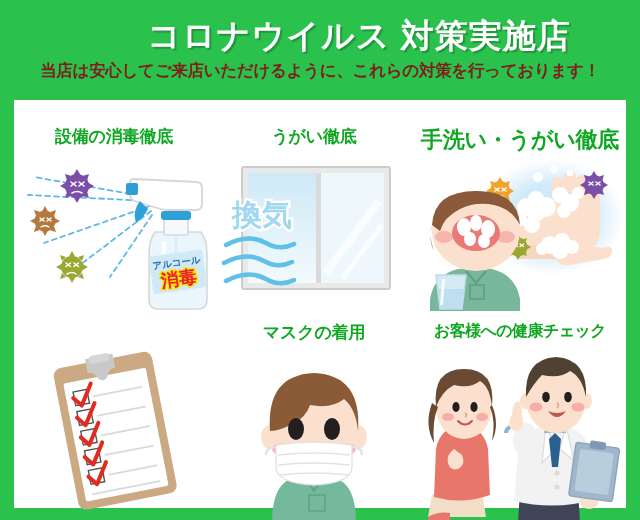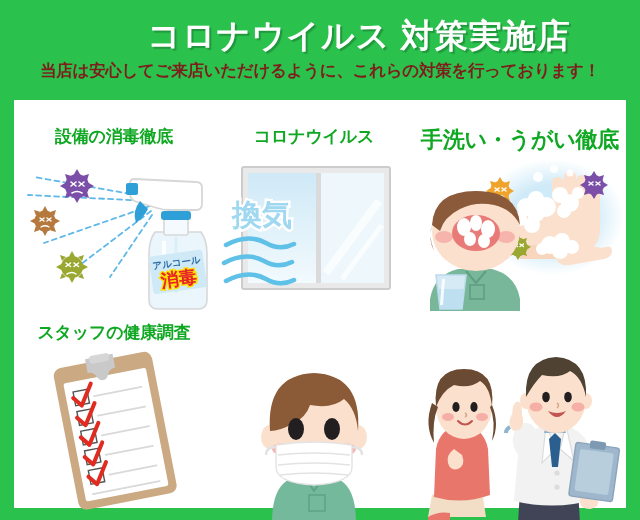--- a/index.html
+++ b/index.html
@@ -201,21 +201,21 @@
                 <rect x="137" y="104" width="54" height="38" rx="3" fill="#cfe9f7"></rect>
                 <text x="164" y="117" text-anchor="middle" font-family="'Liberation Sans',sans-serif" font-size="9.5" font-weight="bold" fill="#2f6fa8">アルコール</text>
                 <text x="164" y="136" text-anchor="middle" font-family="'Liberation Sans',sans-serif" font-size="18" font-weight="bold" fill="#e8232a" stroke="#ffe000" stroke-width="2.6" paint-order="stroke">消毒</text>
               </g>
             </g>
           </svg>
         </div>
       </div>
 
       <div class="cell cell-1">
-        <div class="cell-heading">コロナウイルス</div>
+        <div class="cell-heading">うがい徹底</div>
         <div class="art">
           <svg viewBox="0 0 200 162" xmlns="http://www.w3.org/2000/svg">
 
             <rect x="28" y="18" width="148" height="122" rx="2" fill="#e9e9e9" stroke="#cccccc" stroke-width="2"></rect>
 
             <rect x="34" y="24" width="68" height="110" fill="#d3ebf7"></rect>
             <linearGradient id="gl" x1="0" y1="0" x2="0" y2="1">
               <stop offset="0%" stop-color="#cfe9f7"></stop>
                 <stop offset="100%" stop-color="#f2fafd"></stop>
             </linearGradient>
@@ -365,21 +365,20 @@
 
               <path d="M22 126 l30 0 l-4 34 l-22 0 z" fill="#d6eaf5" stroke="#bcdced" stroke-width="1.6"></path>
               <path d="M24 140 l26 0 l-3 20 l-20 0 z" fill="#bddff0"></path>
               <path d="M28 130 l3 0 l-2 26 l-3 0 z" fill="#ffffff" opacity="0.85"></path>
             </g>
           </svg>
         </div>
       </div>
 
       <div class="cell cell-3">
-        <div class="cell-heading">スタッフの健康調査</div>
         <div class="art">
           <svg viewBox="0 0 200 178" xmlns="http://www.w3.org/2000/svg">
             <g transform="rotate(-11 100 90)">
 
               <rect x="52" y="14" width="100" height="144" rx="8" fill="#cba982"></rect>
 
               <rect x="60" y="30" width="84" height="120" rx="2" fill="#ffffff"></rect>
 
               <path d="M86 10 l28 0 l0 14 q-6 0 -8 5 q-2 5 -6 5 l-0 0 q-4 0 -6 -5 q-2 -5 -8 -5 z" fill="#c9c9c9"></path>
               <rect x="90" y="8" width="20" height="8" rx="3" fill="#d6d6d6"></rect>
@@ -407,20 +406,21 @@
                 <path d="M67 86 l7 9 l13 -20"></path>
                 <path d="M67 106 l7 9 l13 -20"></path>
                 <path d="M67 126 l7 9 l13 -20"></path>
               </g>
             </g>
           </svg>
         </div>
       </div>
 
       <div class="cell cell-4">
+        <div class="cell-heading">マスクの着用</div>
         <div class="art">
           <svg viewBox="0 0 200 178" xmlns="http://www.w3.org/2000/svg">
             <g>
 
               <path d="M58 178 q0 -36 18 -44 l48 0 q18 8 18 44 z" fill="#74b99c"></path>
               <path d="M92 134 l8 12 l8 -12" fill="none" stroke="#5fa488" stroke-width="2"></path>
               <rect x="95" y="150" width="16" height="16" fill="none" stroke="#5fa488" stroke-width="1.6"></rect>
 
               <ellipse cx="56" cy="92" rx="9" ry="12" fill="#fbe0cd"></ellipse>
               <ellipse cx="144" cy="92" rx="9" ry="12" fill="#fbe0cd"></ellipse>
@@ -444,20 +444,21 @@
               </g>
 
               <path d="M62 102 q-10 0 -10 8" stroke="#e3e3e3" stroke-width="2.4" fill="none"></path>
               <path d="M138 102 q10 0 10 8" stroke="#e3e3e3" stroke-width="2.4" fill="none"></path>
             </g>
           </svg>
         </div>
       </div>
 
       <div class="cell cell-5">
+        <div class="cell-heading">お客様への健康チェック</div>
         <div class="art">
           <svg viewBox="0 0 212 178" xmlns="http://www.w3.org/2000/svg">
 
             <g>
 
               <path d="M18 150 q24 -12 50 -4 l4 26 l-58 0 z" fill="#f2ddc6"></path>
               <path d="M14 172 q10 -6 22 -4 l0 8 l-22 0 z" fill="#e8766a"></path>
 
               <path d="M22 104 q4 -22 26 -24 q22 2 26 24 l2 46 q-28 10 -56 2 z" fill="#e8766a"></path>
 

